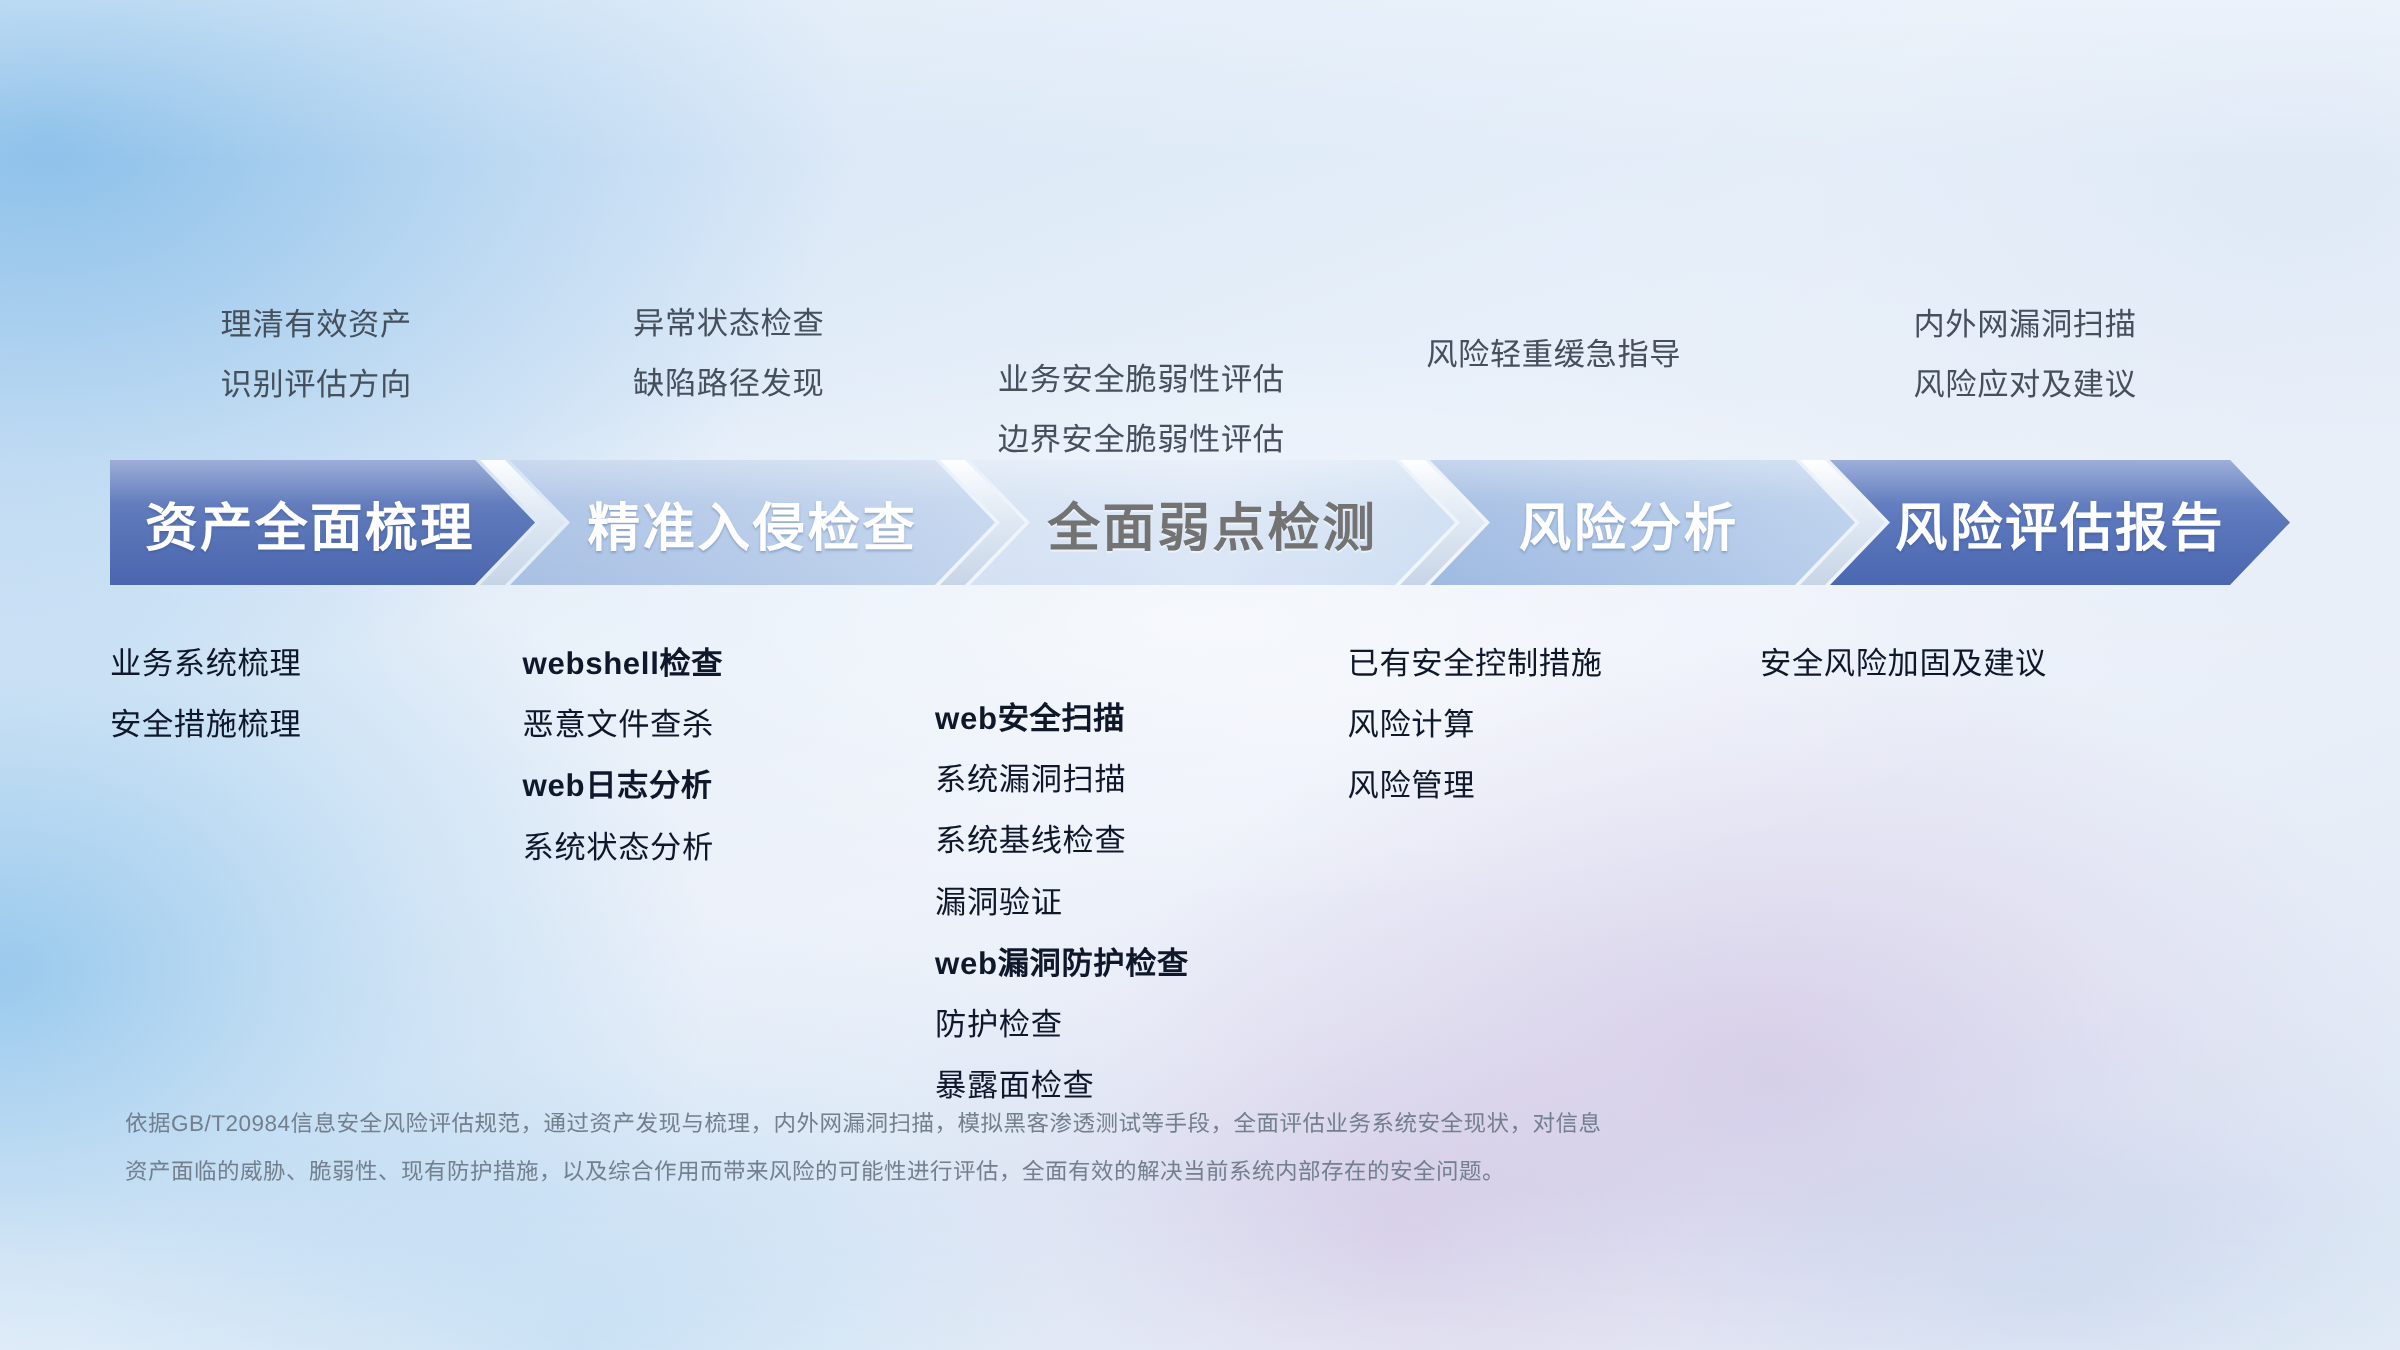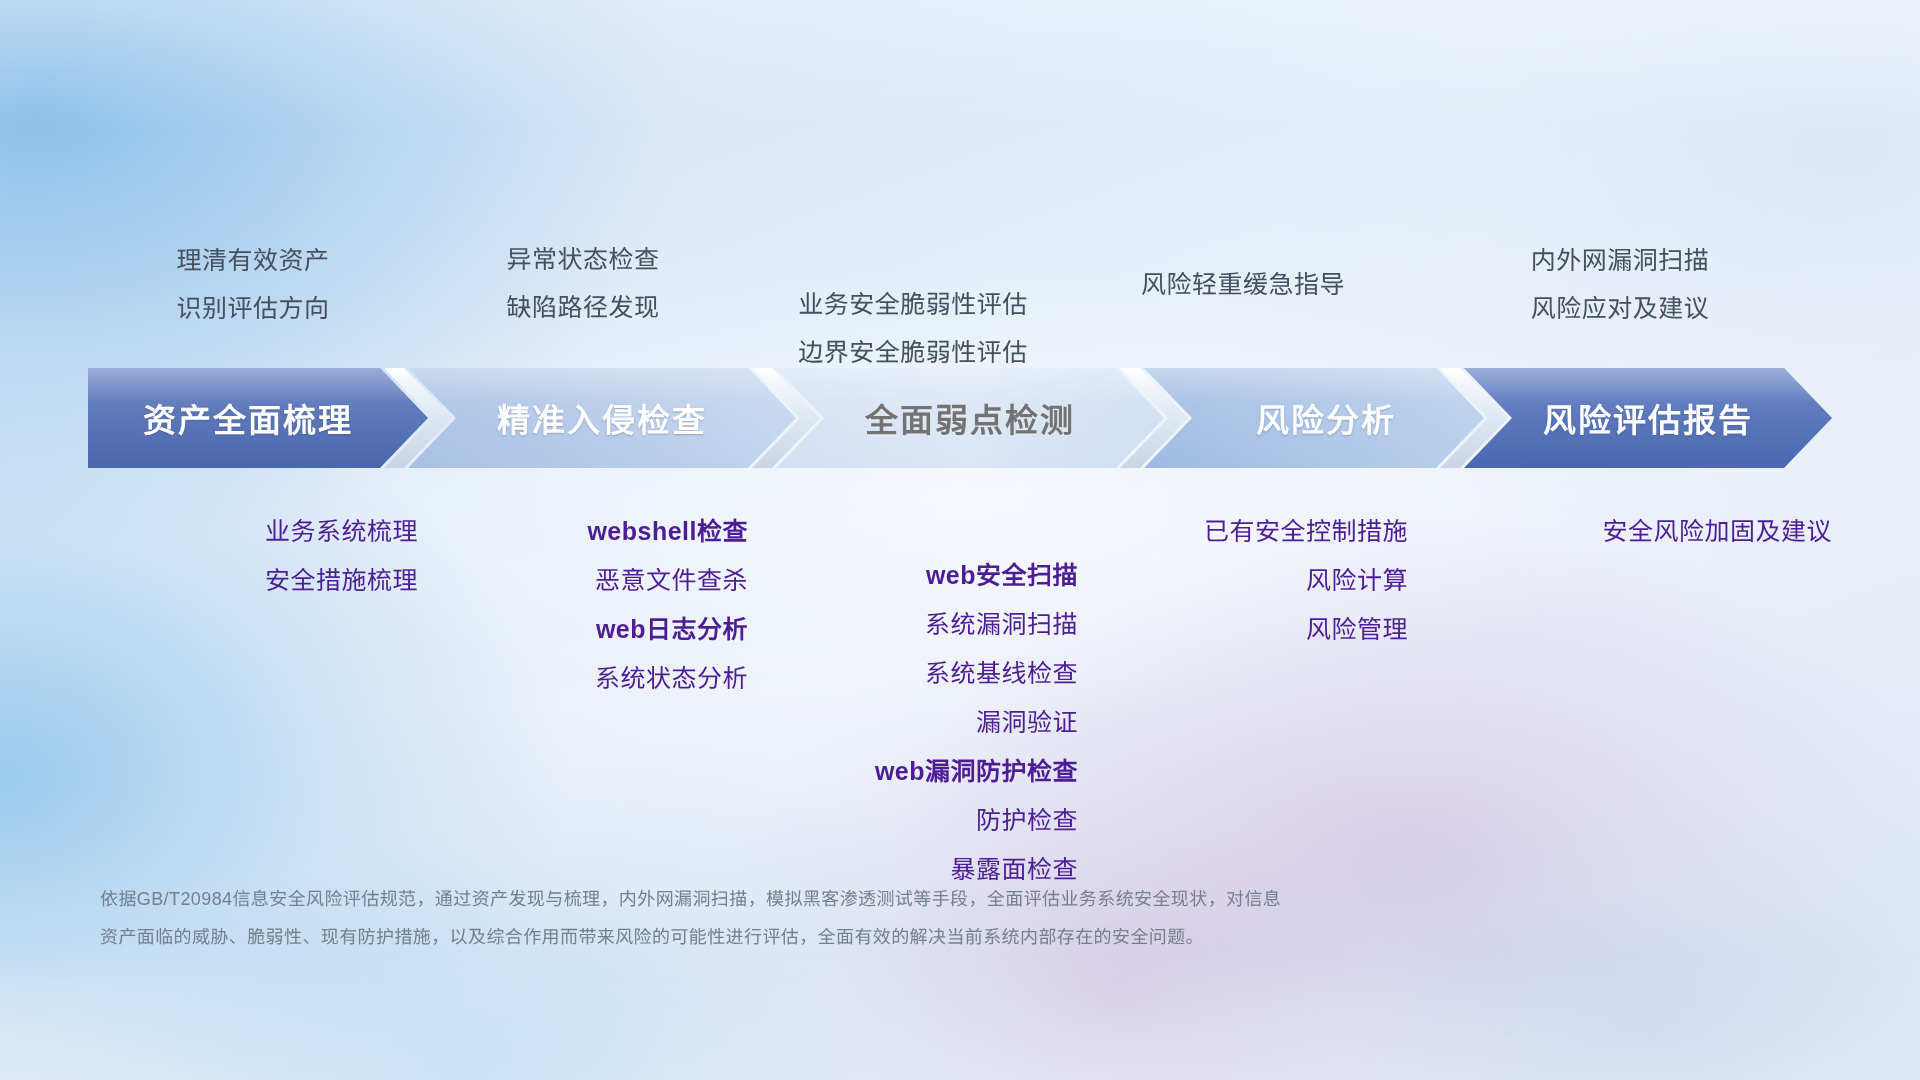--- a/index.html
+++ b/index.html
@@ -125,22 +125,22 @@
     line-height: 48px;
     letter-spacing: 0.5px;
     white-space: nowrap;
   }
   .top-notes .note-line { display: block; }
 
   
   .bot-list {
     position: absolute;
     width: 100%;
-    text-align: right;
-    color: #4c1d95;
+    text-align: left;
+    color: #0f172a;
     font-size: 25px;
     line-height: 49px;
     letter-spacing: 0.5px;
     white-space: nowrap;
   }
   .bot-list .item { display: block; }
 
   
   .ribbon {
     position: absolute;
@@ -156,21 +156,21 @@
     overflow: visible;
   }
 
   .seg-label {
     position: absolute;
     top: 0;
     height: 100px;
     display: flex;
     align-items: center;
     justify-content: center;
-    font-size: 33px;
+    font-size: 42px;
     font-weight: bold;
     letter-spacing: 2px;
     white-space: nowrap;
     pointer-events: none;
   }
   .seg-label.light { color: #ffffff; text-shadow: 0 1px 2px rgba(40,70,120,0.30); }
   .seg-label.dark  { color: #737373; text-shadow: 0 1px 1px rgba(255,255,255,0.55); }
 
   
   .footer {
@@ -325,21 +325,21 @@
 
         <path d="M1352,0 L1400,50 L1352,100 L1372,100 L1420,50 L1372,0 Z" fill="url(#gedge)"></path>
 
         <path d="M1376,0 L1696,0 L1744,50 L1696,100 L1376,100 L1424,50 Z" fill="url(#gdark2)"></path>
         <path d="M1376,0 L1696,0 L1744,50 L1696,100 L1376,100 L1424,50 Z" fill="url(#gtopsheen)"></path>
       </svg>
 
       <div class="seg-label light" style="left:0px;    width:320px;">资产全面梳理</div>
       <div class="seg-label light" style="left:344px;  width:340px;">精准入侵检查</div>
       <div class="seg-label dark" style="left:712px;  width:340px;">全面弱点检测</div>
-      <div class="seg-label light" style="left:1092px; width:292px;">风险分析</div>
+      <div class="seg-label light" style="left:1069px; width:292px;">风险分析</div>
       <div class="seg-label light" style="left:1400px; width:320px;">风险评估报告</div>
     </div>
 
     <div class="footer">
       <span class="fline">依据GB/T20984信息安全风险评估规范，通过资产发现与梳理，内外网漏洞扫描，模拟黑客渗透测试等手段，全面评估业务系统安全现状，对信息</span>
       <span class="fline">资产面临的威胁、脆弱性、现有防护措施，以及综合作用而带来风险的可能性进行评估，全面有效的解决当前系统内部存在的安全问题。</span>
     </div>
 
   </div>
 </div>

